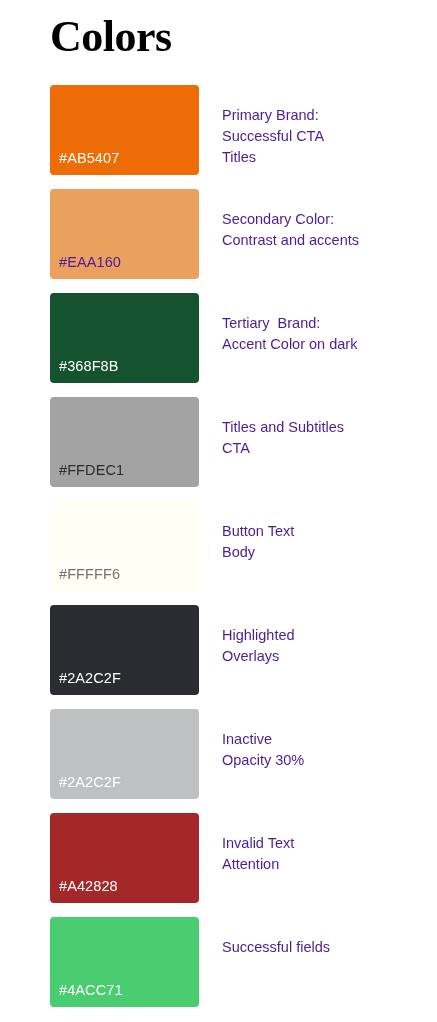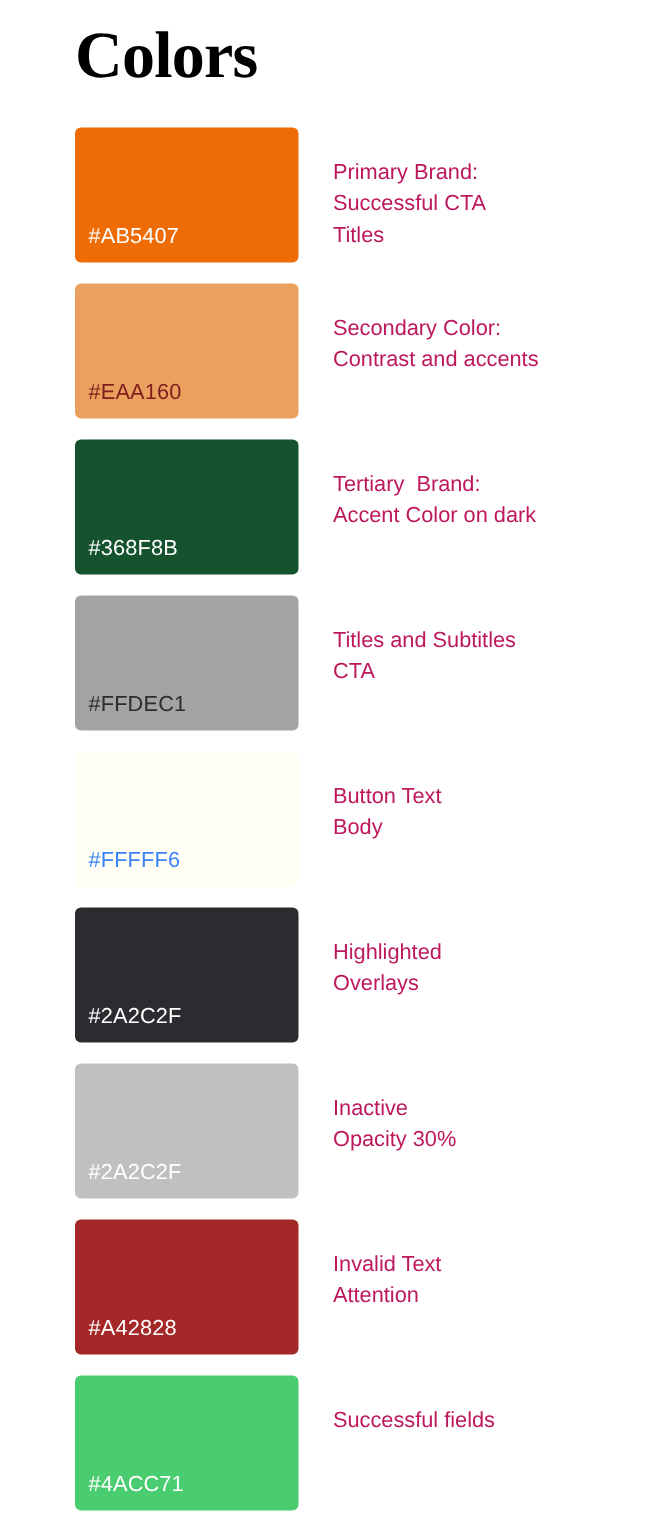--- a/index.html
+++ b/index.html
@@ -68,21 +68,21 @@
   }
 
   .swatch-desc {
     position: absolute;
     left: 222px;
     top: 20px;
     width: 205px;
     font-family: "Liberation Sans", sans-serif;
     font-size: 14.5px;
     line-height: 21px;
-    color: #be185d;
+    color: #4c1d95;
     white-space: pre-wrap;
   }
 
   .swatch-desc-line {
     display: block;
   }
 </style>
 </head>
 <body>
 
@@ -92,39 +92,39 @@
 
   <div class="swatch-list" id="swatch-list">
       <div class="swatch-row">
         <div class="swatch-chip" style="background-color: rgb(237, 108, 5);">
           <span class="swatch-hex" style="color: rgb(255, 255, 255);">#AB5407</span>
         </div>
         <div class="swatch-desc"><span class="swatch-desc-line">Primary Brand:</span><span class="swatch-desc-line">Successful CTA</span><span class="swatch-desc-line">Titles</span></div>
       </div>
       <div class="swatch-row">
         <div class="swatch-chip" style="background-color: rgb(234, 161, 96);">
-          <span class="swatch-hex" style="color: #7f1d1d;">#EAA160</span>
+          <span class="swatch-hex" style="color: #4c1d95;">#EAA160</span>
         </div>
         <div class="swatch-desc"><span class="swatch-desc-line">Secondary Color:</span><span class="swatch-desc-line">Contrast and accents</span></div>
       </div>
       <div class="swatch-row">
         <div class="swatch-chip" style="background-color: #14532d;">
           <span class="swatch-hex" style="color: rgb(255, 255, 255);">#368F8B</span>
         </div>
         <div class="swatch-desc"><span class="swatch-desc-line">Tertiary  Brand:</span><span class="swatch-desc-line">Accent Color on dark</span></div>
       </div>
       <div class="swatch-row">
         <div class="swatch-chip" style="background-color: #a3a3a3;">
           <span class="swatch-hex" style="color: rgb(42, 44, 47);">#FFDEC1</span>
         </div>
         <div class="swatch-desc"><span class="swatch-desc-line">Titles and Subtitles</span><span class="swatch-desc-line">CTA</span></div>
       </div>
       <div class="swatch-row">
         <div class="swatch-chip" style="background-color: rgb(255, 255, 246);">
-          <span class="swatch-hex" style="color: #3b82f6;">#FFFFF6</span>
+          <span class="swatch-hex" style="color: #737373;">#FFFFF6</span>
         </div>
         <div class="swatch-desc"><span class="swatch-desc-line">Button Text</span><span class="swatch-desc-line">Body</span></div>
       </div>
       <div class="swatch-row">
         <div class="swatch-chip" style="background-color: rgb(42, 44, 47);">
           <span class="swatch-hex" style="color: rgb(255, 255, 255);">#2A2C2F</span>
         </div>
         <div class="swatch-desc"><span class="swatch-desc-line">Highlighted</span><span class="swatch-desc-line">Overlays</span></div>
       </div>
       <div class="swatch-row">

